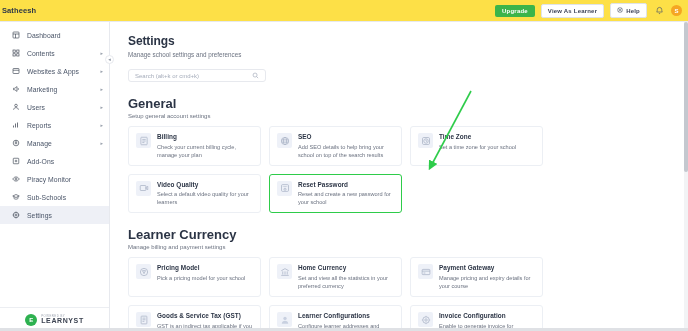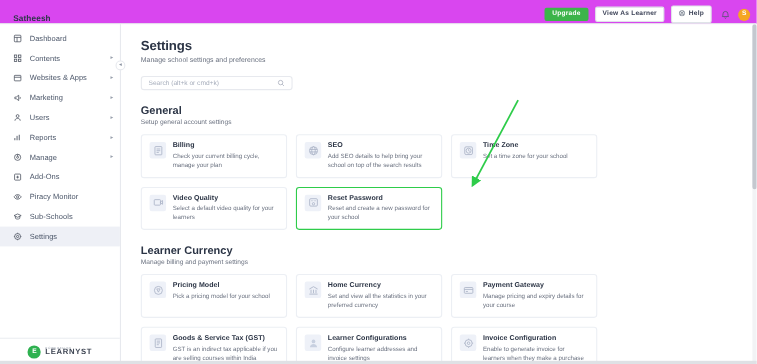--- a/index.html
+++ b/index.html
@@ -14,23 +14,23 @@
     width: 688px; height: 331px;
     background: #ffffff;
     display: flex; flex-direction: column;
   }
 
   
   .topbar {
     height: 22px;
     flex: 0 0 22px;
     border-bottom: 1px solid #e7e9ee;
-    display: flex; align-items: flex-end;
-    padding: 0 6px 0 12px;
-    background: #d946ef;
+    display: flex; align-items: center;
+    padding: 0 6px 0 2px;
+    background: #fde047;
   }
   .brandname {
     font-size: 7.5px; font-weight: bold; color: #2d3748;
     letter-spacing: .1px;
   }
   .topbar-right {
     margin-left: auto;
     display: flex; align-items: center; gap: 6px;
   }
   .btn-upgrade {
@@ -146,21 +146,21 @@
   .search-wrap input {
     flex: 1; border: none; outline: none;
     font-size: 6px; color: #3c4257;
     font-family: "Liberation Sans", sans-serif;
     background: transparent;
   }
   .search-wrap input::placeholder { color: #a6adbb; }
   .search-ic { color: #a6adbb; width: 7px; height: 7px; display:flex; align-items:center; justify-content:center;}
 
   .section { margin-top: 14px; }
-  .section-title { font-size: 10px; font-weight: bold; color: #2b3445; }
+  .section-title { font-size: 13px; font-weight: bold; color: #2b3445; }
   .section-sub { font-size: 6px; color: #6b7280; margin-top: 2px; }
 
   .card-grid {
     margin-top: 7px;
     display: grid;
     grid-template-columns: 133px 133px 133px;
     gap: 8px 8px;
   }
   .card {
     border: 1px solid #eceff4; border-radius: 3px;

